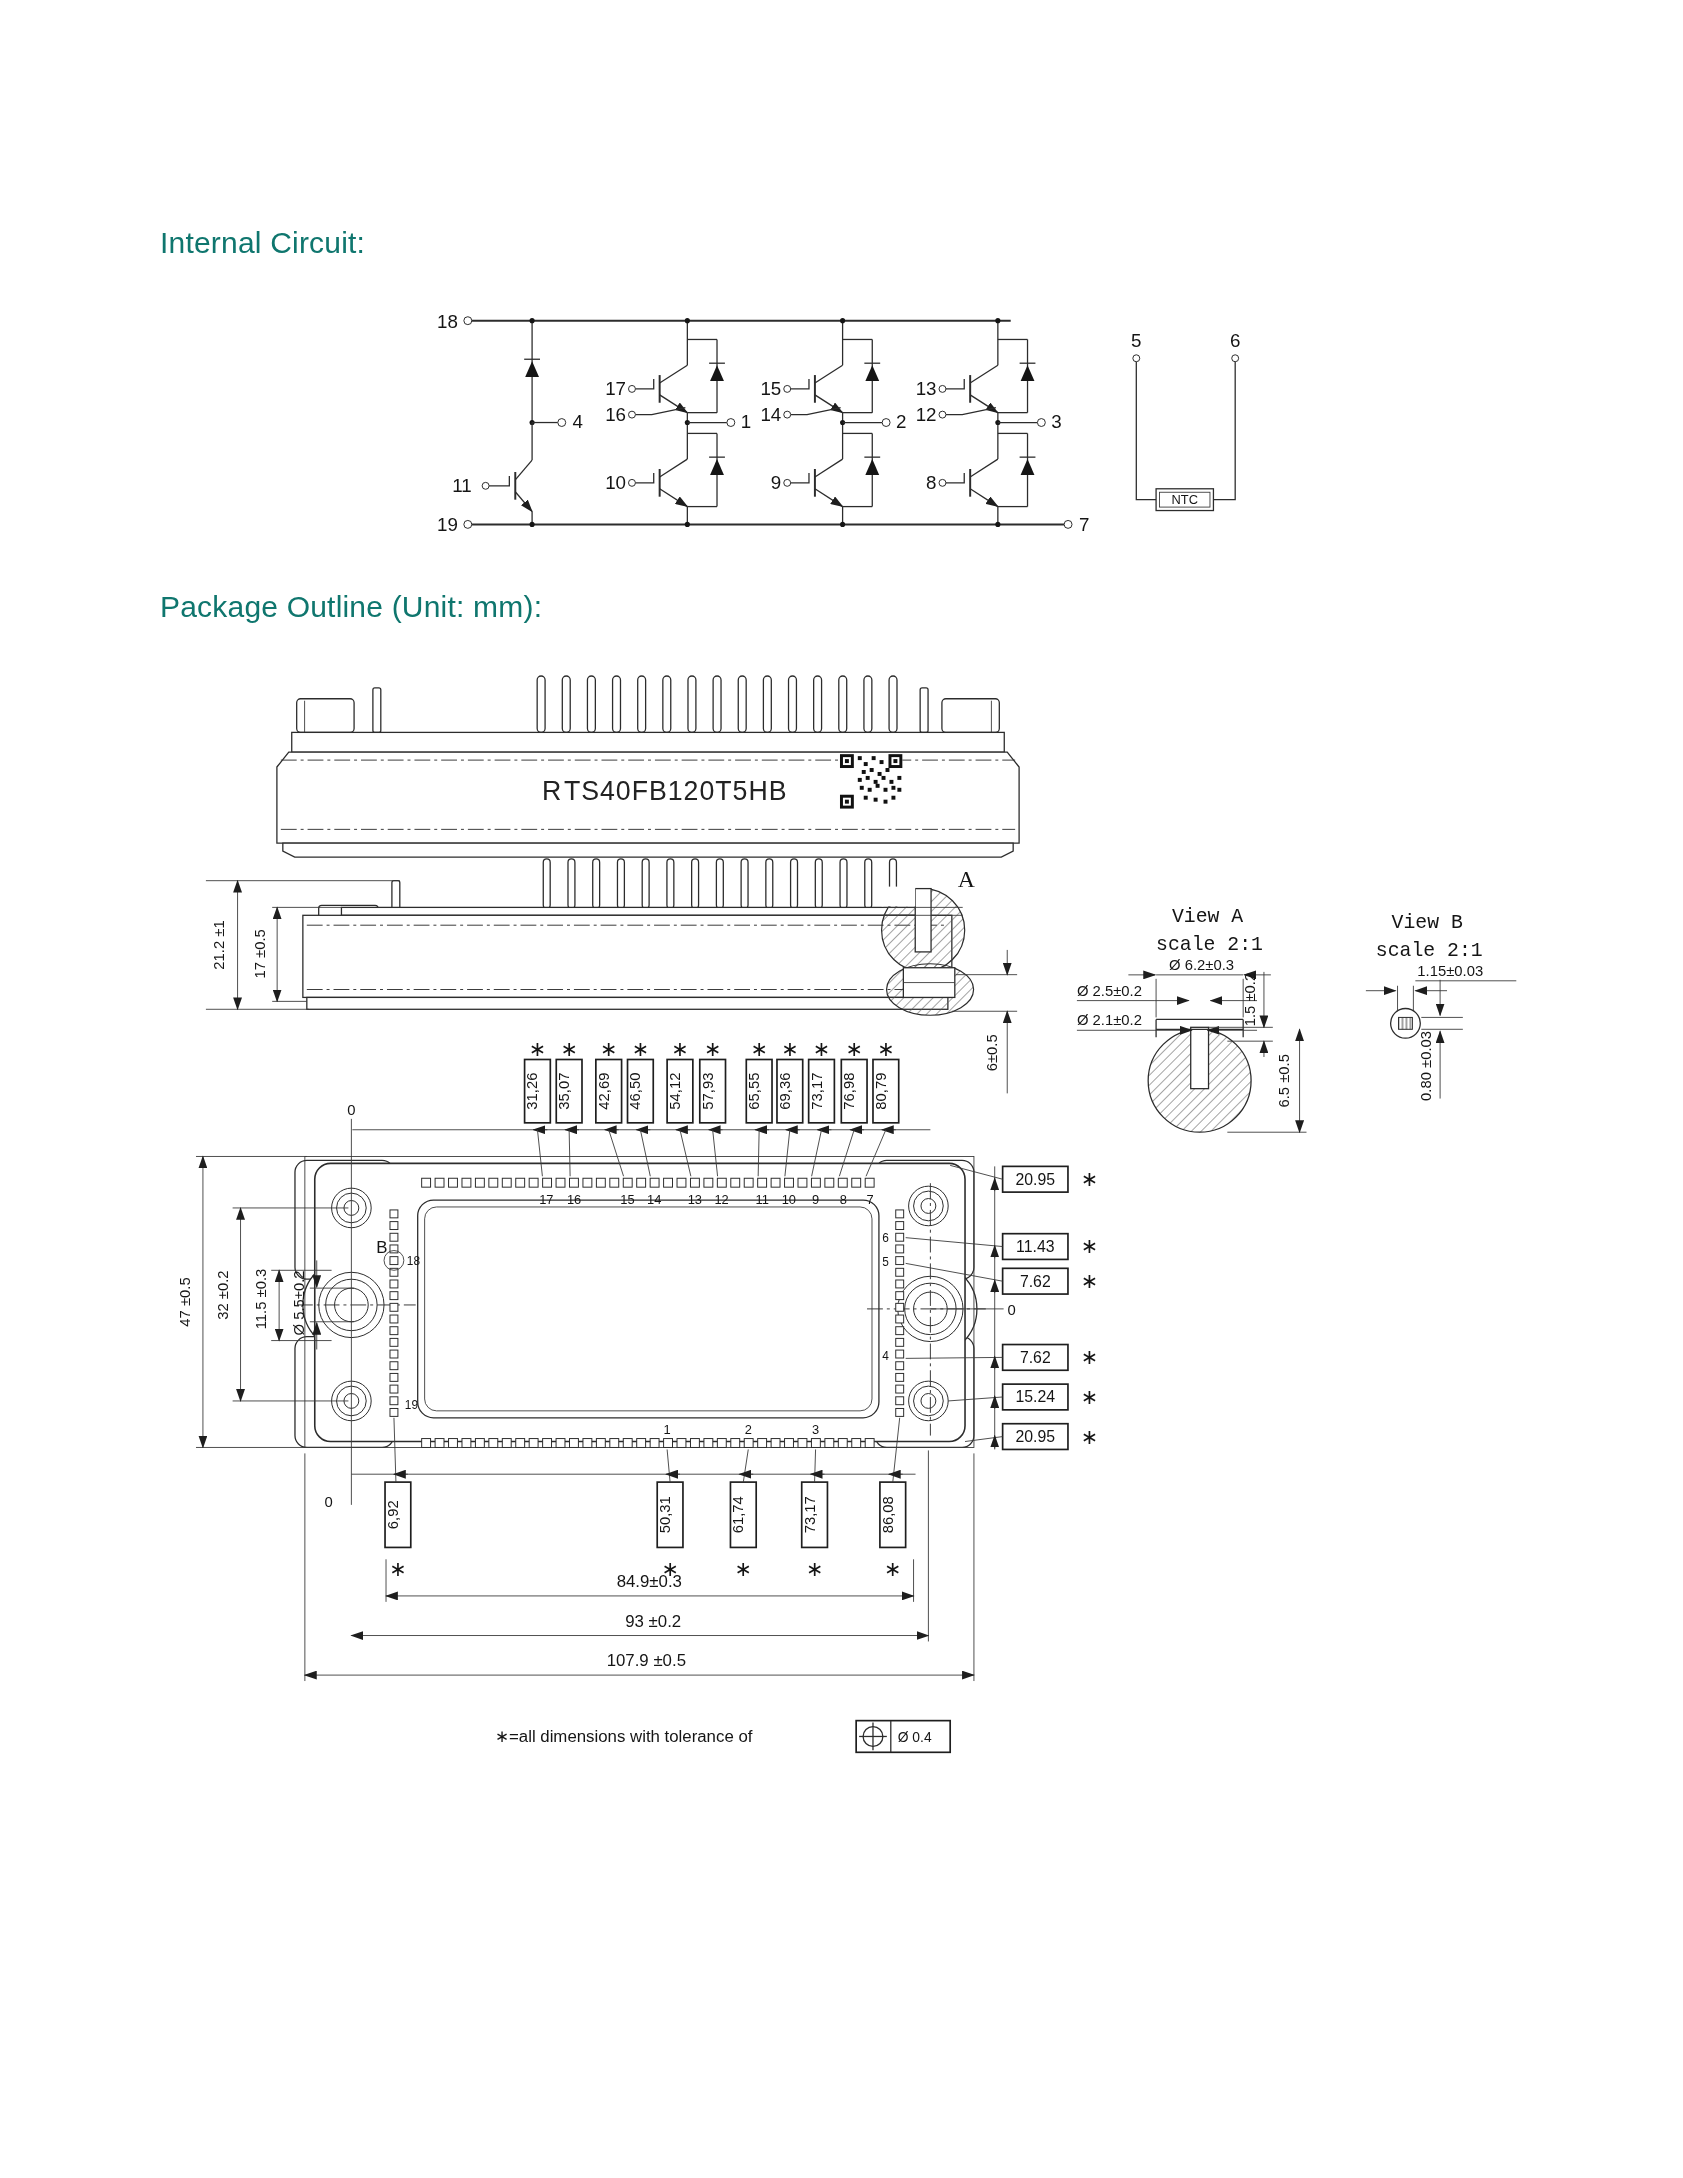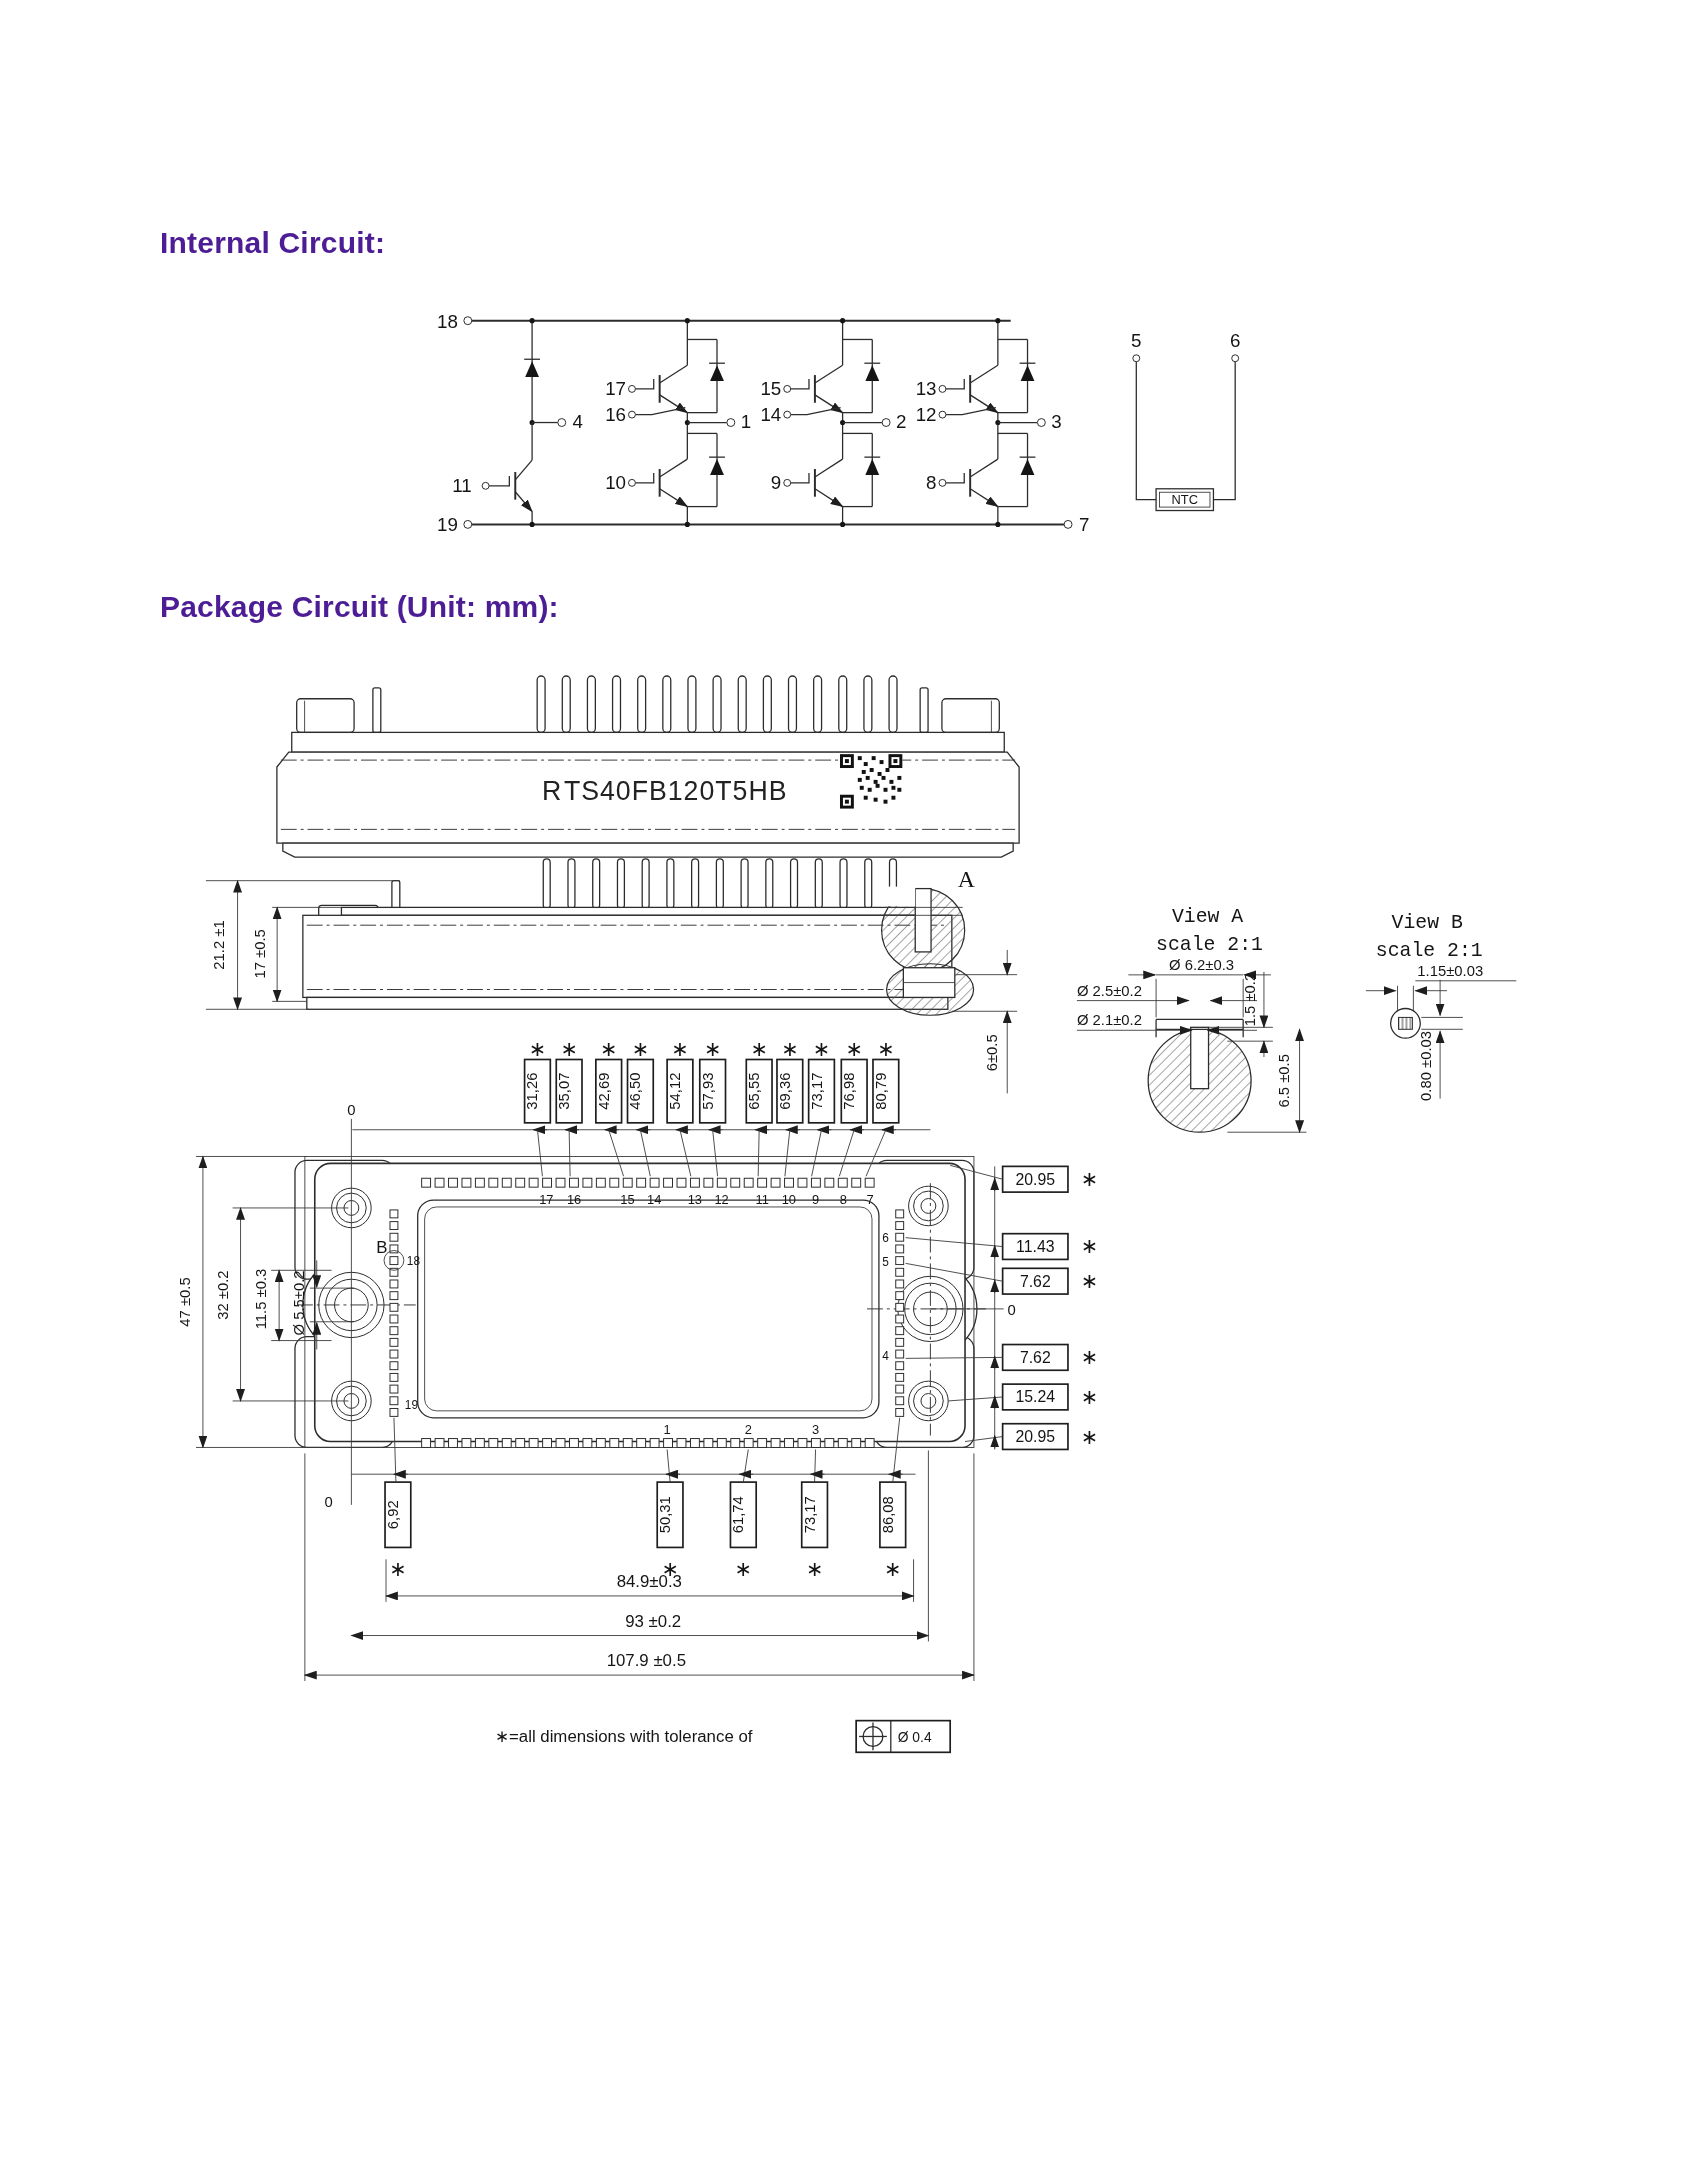--- a/index.html
+++ b/index.html
@@ -1,18 +1,18 @@
 <!DOCTYPE html>
 <html><head>
 <meta charset="utf-8">
 <style>
   html,body{margin:0;padding:0;background:#fff;}
   body{width:1683px;height:2178px;position:relative;font-family:"Liberation Sans",sans-serif;color:#111;}
   .abs{position:absolute;}
-  .heading{font-size:30px;font-weight:bold;color:#4c1d95;letter-spacing:0.2px;}
+  .heading{font-size:30px;font-weight:normal;color:#0f766e;letter-spacing:0.2px;}
   svg{overflow:visible;}
   svg text{font-family:"Liberation Sans",sans-serif;fill:#151515;}
   .ln{stroke:#2c2c2c;stroke-width:1.3;fill:none;}
   .ln2{stroke:#2c2c2c;stroke-width:2;fill:none;}
   .thin{stroke:#3a3a3a;stroke-width:0.9;fill:none;}
   .dash{stroke:#3a3a3a;stroke-width:1;fill:none;stroke-dasharray:16 4 3 4;}
   .wht{fill:#ffffff;stroke:#2c2c2c;stroke-width:1.3;}
   .whtthin{fill:#ffffff;stroke:#2c2c2c;stroke-width:1;}
   .boxr{fill:none;stroke:#1e1e1e;stroke-width:1.7;}
   .pinlbl{font-size:19px;}
@@ -33,21 +33,21 @@
     <pattern id="hatch" width="7" height="7" patternUnits="userSpaceOnUse" patternTransform="rotate(45)">
       <line x1="0" y1="0" x2="0" y2="7" stroke="#555" stroke-width="1.1"></line>
     </pattern>
     <pattern id="hatchv" width="4" height="4" patternUnits="userSpaceOnUse">
       <line x1="1" y1="0" x2="1" y2="4" stroke="#444" stroke-width="1"></line>
     </pattern>
   </defs>
 </svg>
 
 <div class="abs heading" style="left:160px;top:226px;">Internal Circuit:</div>
-<div class="abs heading" style="left:160px;top:590px;">Package Circuit (Unit: mm):</div>
+<div class="abs heading" style="left:160px;top:590px;">Package Outline (Unit: mm):</div>
 
 <svg id="circuit" class="abs" style="left:426px;top:292px;" width="851" height="267" viewBox="0 0 860 270">
   <g>
     <text x="32" y="36" class="pinlbl" text-anchor="end">18</text>
     <circle cx="42" cy="29" r="4" class="whtthin"></circle>
     <line x1="46" y1="29" x2="591" y2="29" class="ln2"></line>
     <text x="32" y="242" class="pinlbl" text-anchor="end">19</text>
     <circle cx="42" cy="235" r="4" class="whtthin"></circle>
     <line x1="46" y1="235" x2="645" y2="235" class="ln2"></line>
     <circle cx="649" cy="235" r="4" class="whtthin"></circle>

